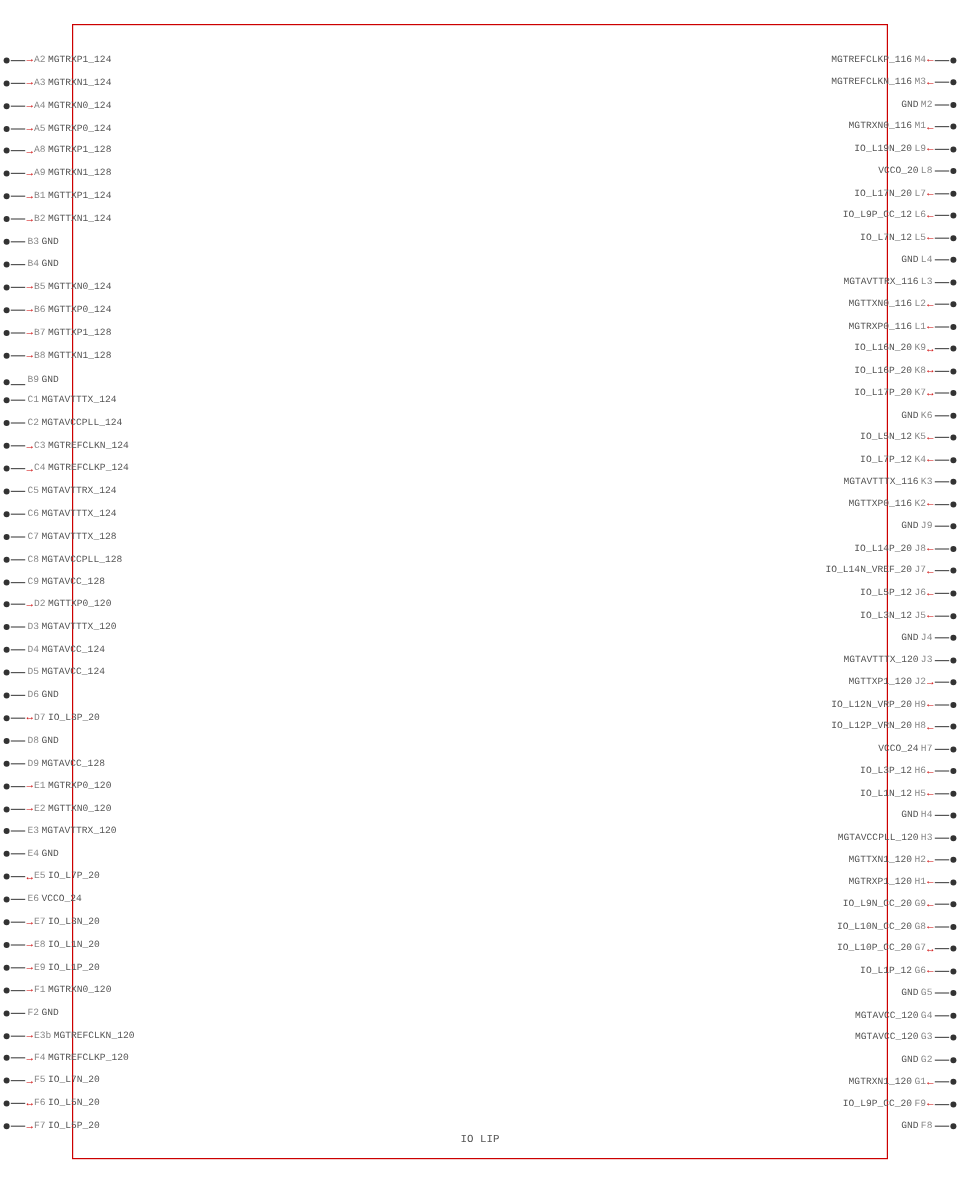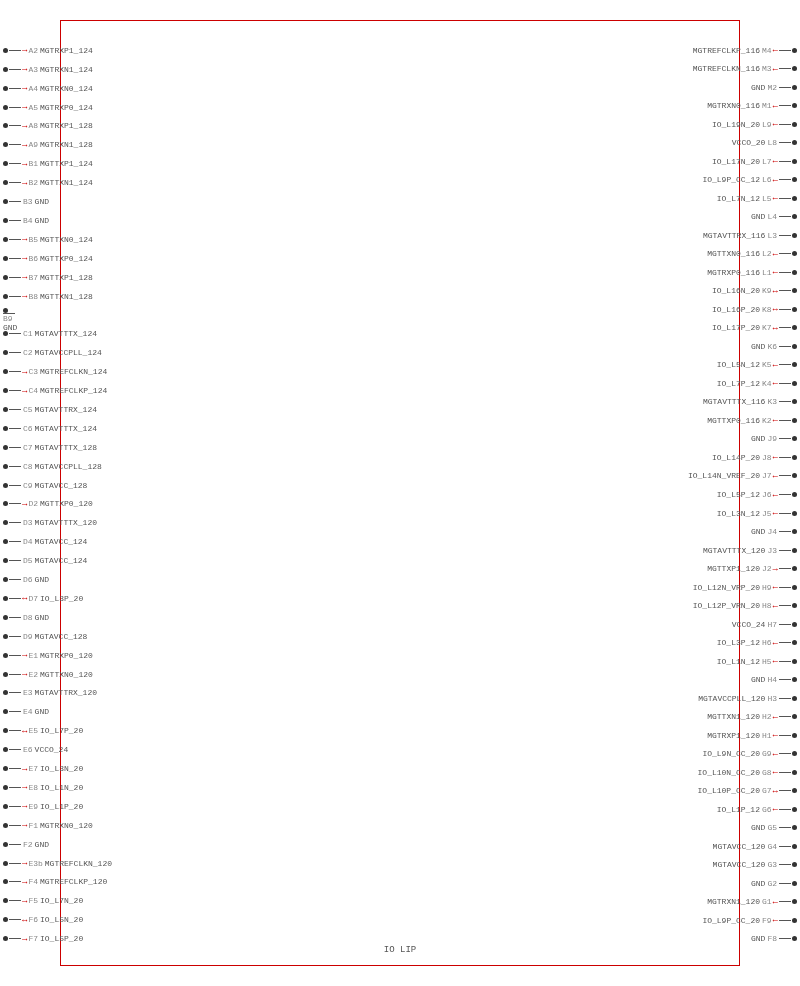--- a/index.html
+++ b/index.html
@@ -148,21 +148,21 @@
       </div>
       <div style="position: absolute; left: -58px; top: 268.571px; display: flex; align-items: center; height: 13px;">
         <span style="width: 5px; height: 5px; border-radius: 50%; background: rgb(51, 51, 51); display: inline-block; flex-shrink: 0; margin-right: 1px;"></span>
         <span style="width: 12px; height: 1px; background: rgb(85, 85, 85); display: inline-block; flex-shrink: 0;"></span>
         <span style="display: inline-flex; align-items: center; margin: 0px 1px;">
           <span style="color:#c00;font-size:9px;">→</span>
         </span>
         <span style="font-size: 8px; color: rgb(136, 136, 136); margin-right: 2px; font-family: &quot;Courier New&quot;, monospace;">B8</span>
         <span style="font-size: 8px; color: rgb(85, 85, 85); white-space: nowrap; font-family: &quot;Courier New&quot;, monospace;">MGTTXN1_128</span>
       </div>
-      <div style="position: absolute; left: -58px; top: 287.469px; display: flex; align-items: flex-start; height: 13px; flex-direction: column;">
+      <div style="position: absolute; left: -58px; top: 287.469px; display: flex; align-items: flex-end; height: 13px;">
         <span style="width: 5px; height: 5px; border-radius: 50%; background: rgb(51, 51, 51); display: inline-block; flex-shrink: 0; margin-right: 1px;"></span>
         <span style="width: 12px; height: 1px; background: rgb(85, 85, 85); display: inline-block; flex-shrink: 0;"></span>
         <span style="display: inline-flex; align-items: center; margin: 0px 1px;"></span>
         <span style="font-size: 8px; color: rgb(136, 136, 136); margin-right: 2px; font-family: &quot;Courier New&quot;, monospace;">B9</span>
         <span style="font-size: 8px; color: rgb(85, 85, 85); white-space: nowrap; font-family: &quot;Courier New&quot;, monospace;">GND</span>
       </div>
       <div style="position: absolute; left: -58px; top: 306.367px; display: flex; align-items: center; height: 13px;">
         <span style="width: 5px; height: 5px; border-radius: 50%; background: rgb(51, 51, 51); display: inline-block; flex-shrink: 0; margin-right: 1px;"></span>
         <span style="width: 12px; height: 1px; background: rgb(85, 85, 85); display: inline-block; flex-shrink: 0;"></span>
         <span style="display: inline-flex; align-items: center; margin: 0px 1px;"></span>

